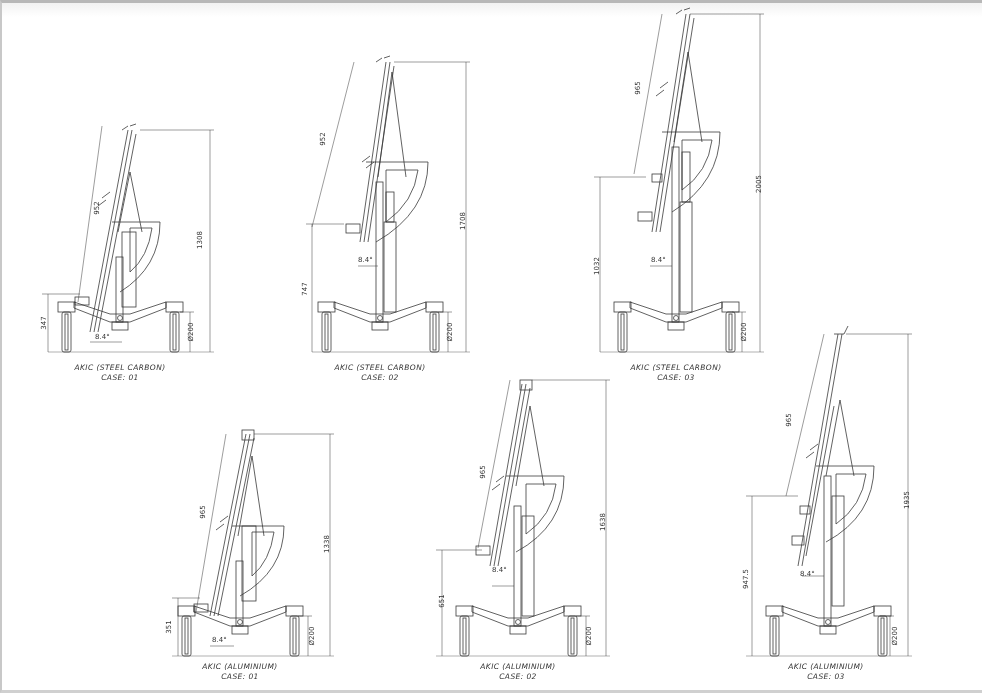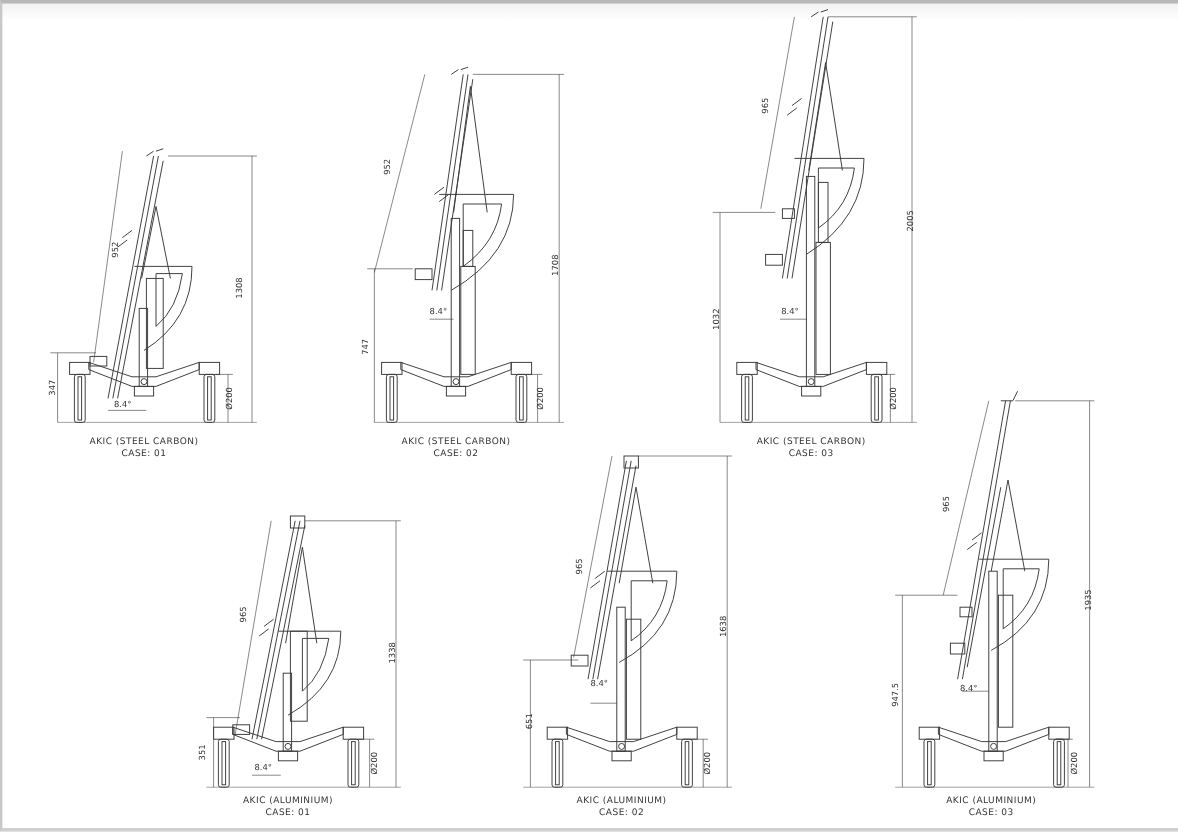--- a/index.html
+++ b/index.html
@@ -3,21 +3,21 @@
 <meta charset="utf-8">
 <style>
   html, body { margin:0; padding:0; }
   body { width:982px; height:693px; background:#ffffff; position:relative; overflow:hidden;
          font-family:"DejaVu Sans", sans-serif; }
   .frame { position:absolute; left:0; top:0; width:982px; height:693px; box-sizing:border-box;
            border-top:3px solid #b8b8b8; border-left:2px solid #c8c8c8; border-bottom:3px solid #d0d0d0;
            background:linear-gradient(#f2f2f2 0px, #ffffff 14px); }
   svg.drawing { position:absolute; left:0; top:0; }
   .cap { position:absolute; text-align:center; font-size:7.5px; letter-spacing:0.4px; color:#333;
-         line-height:10px; width:160px; }
+         line-height:10px; width:160px;font-style:italic; }
   .dim { position:absolute; font-size:7px; color:#333; white-space:nowrap; }
   .rot { transform:rotate(-90deg); transform-origin:center; }
 </style>
 </head>
 <body>
 
 <div class="frame"></div>
 
 <svg class="drawing" width="982" height="693" viewBox="0 0 982 693" fill="none" stroke="#3a3a3a" stroke-width="0.8">
   <defs>

